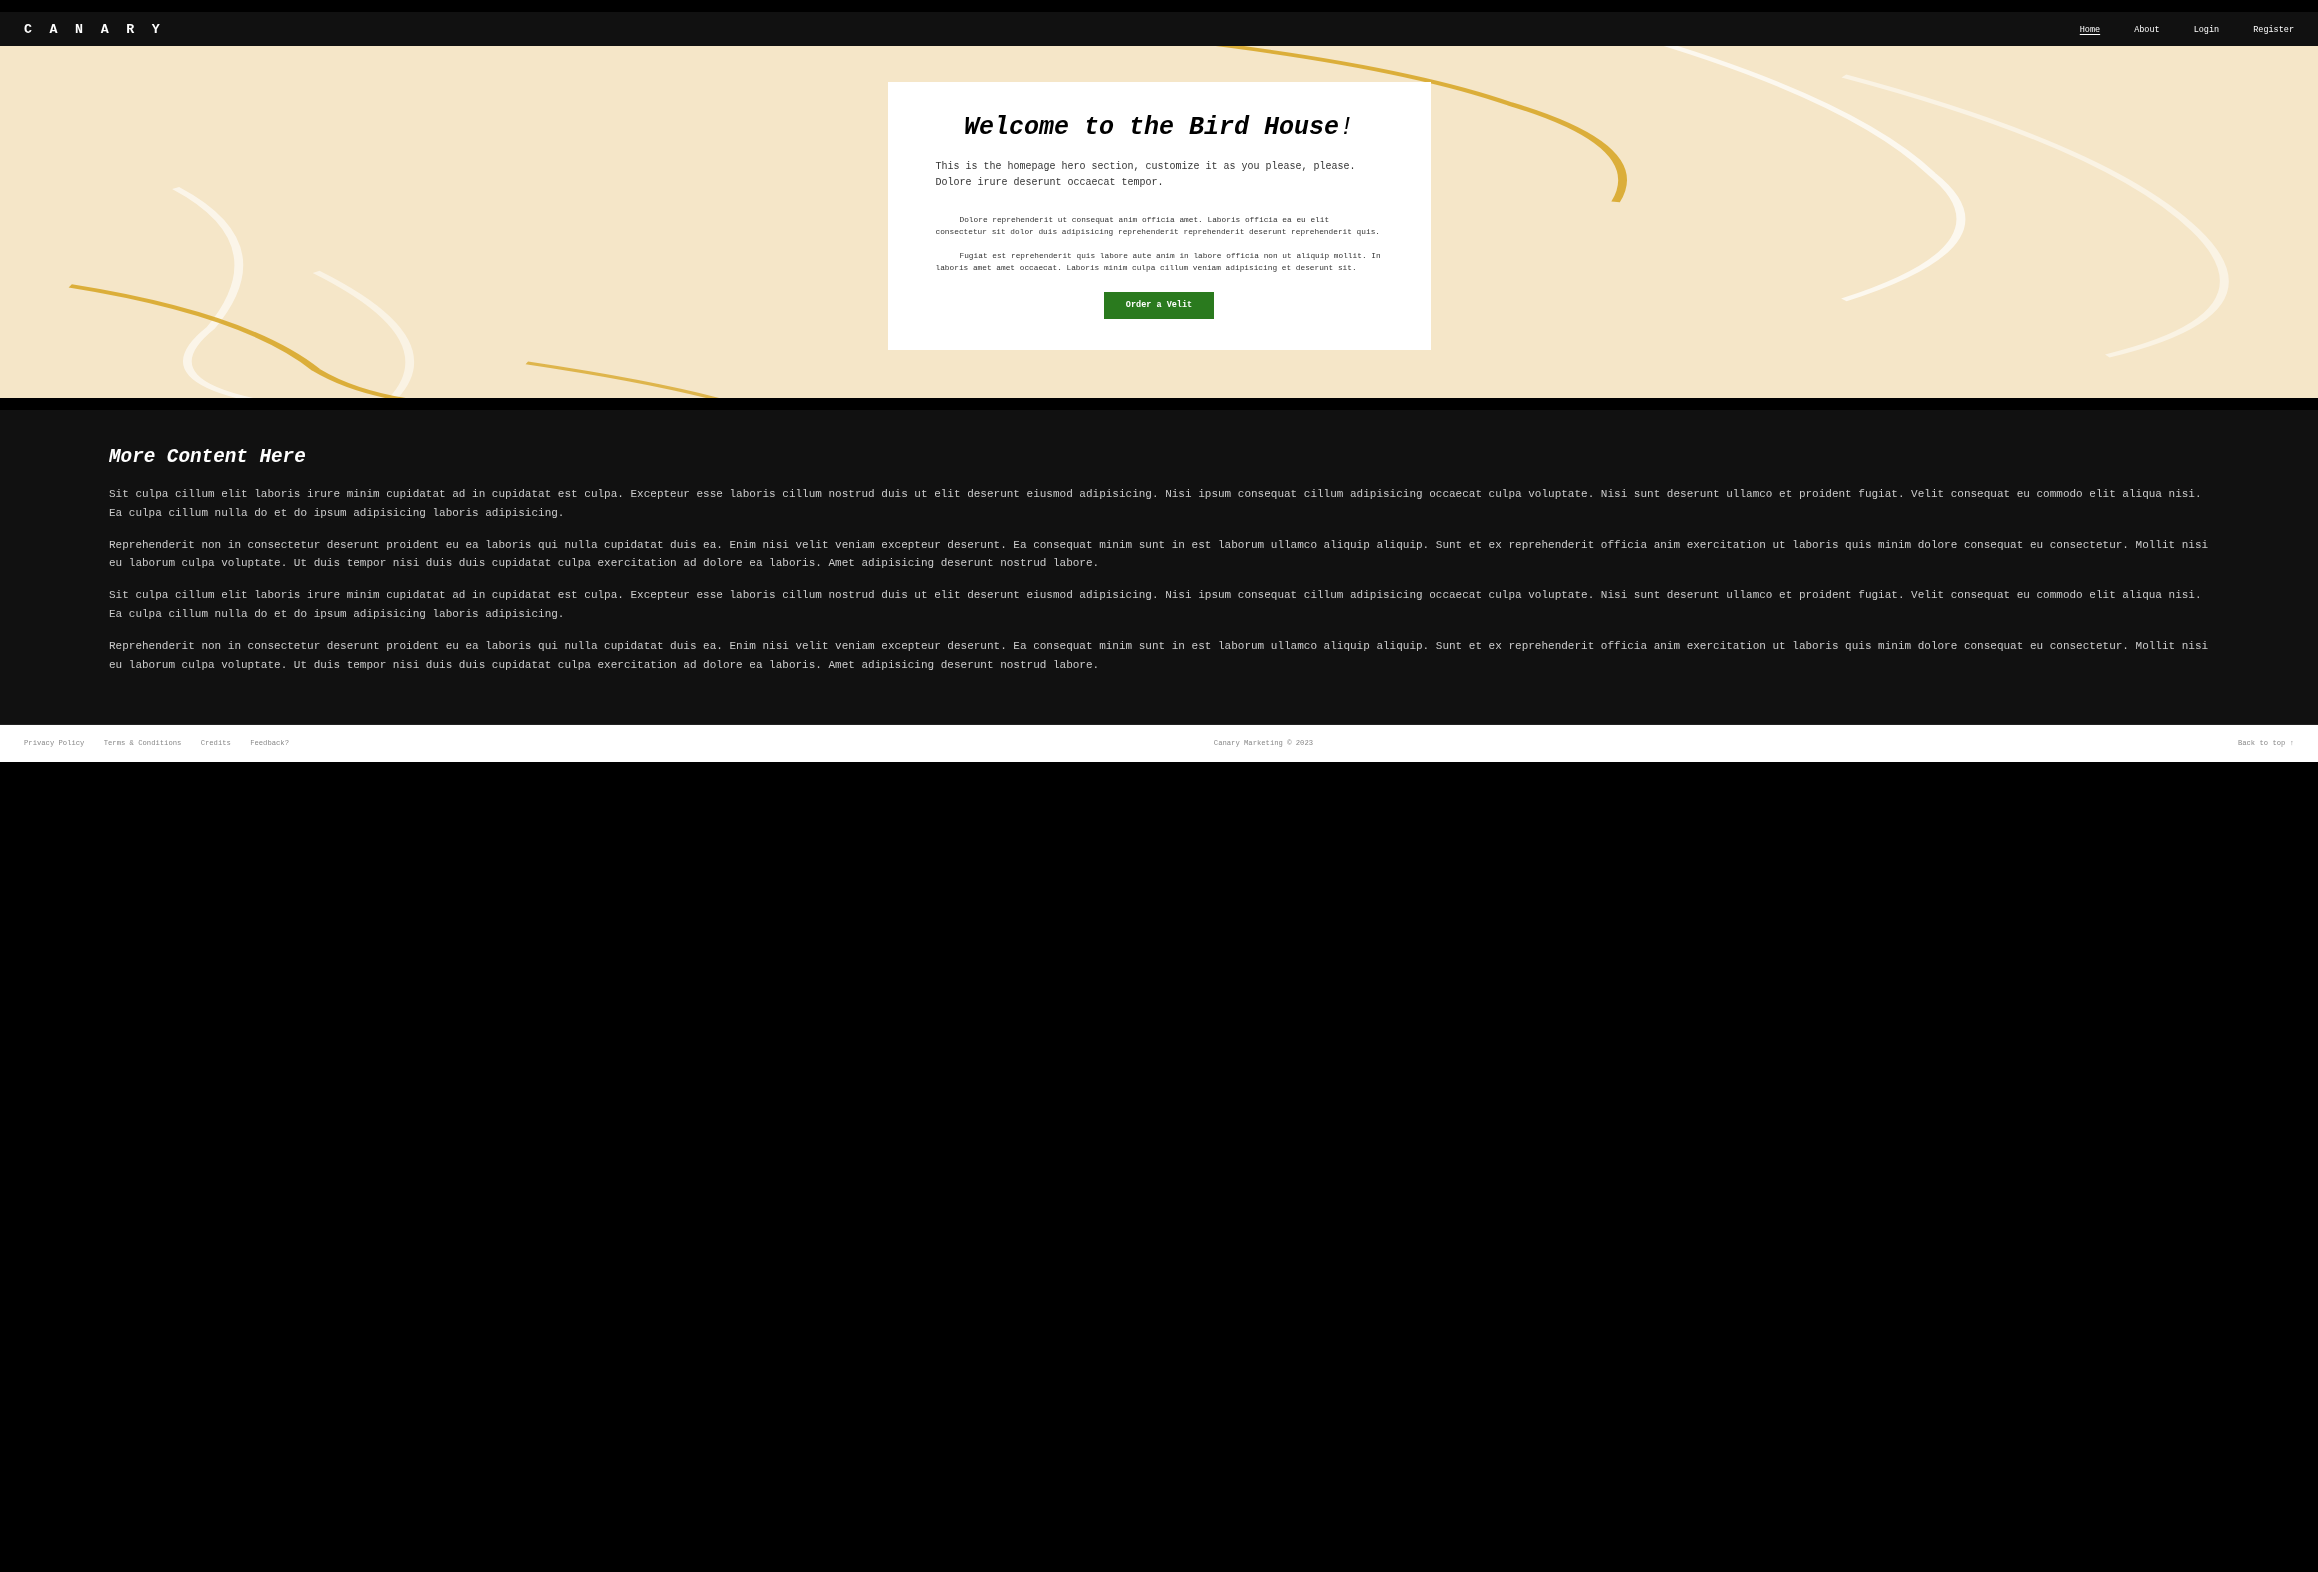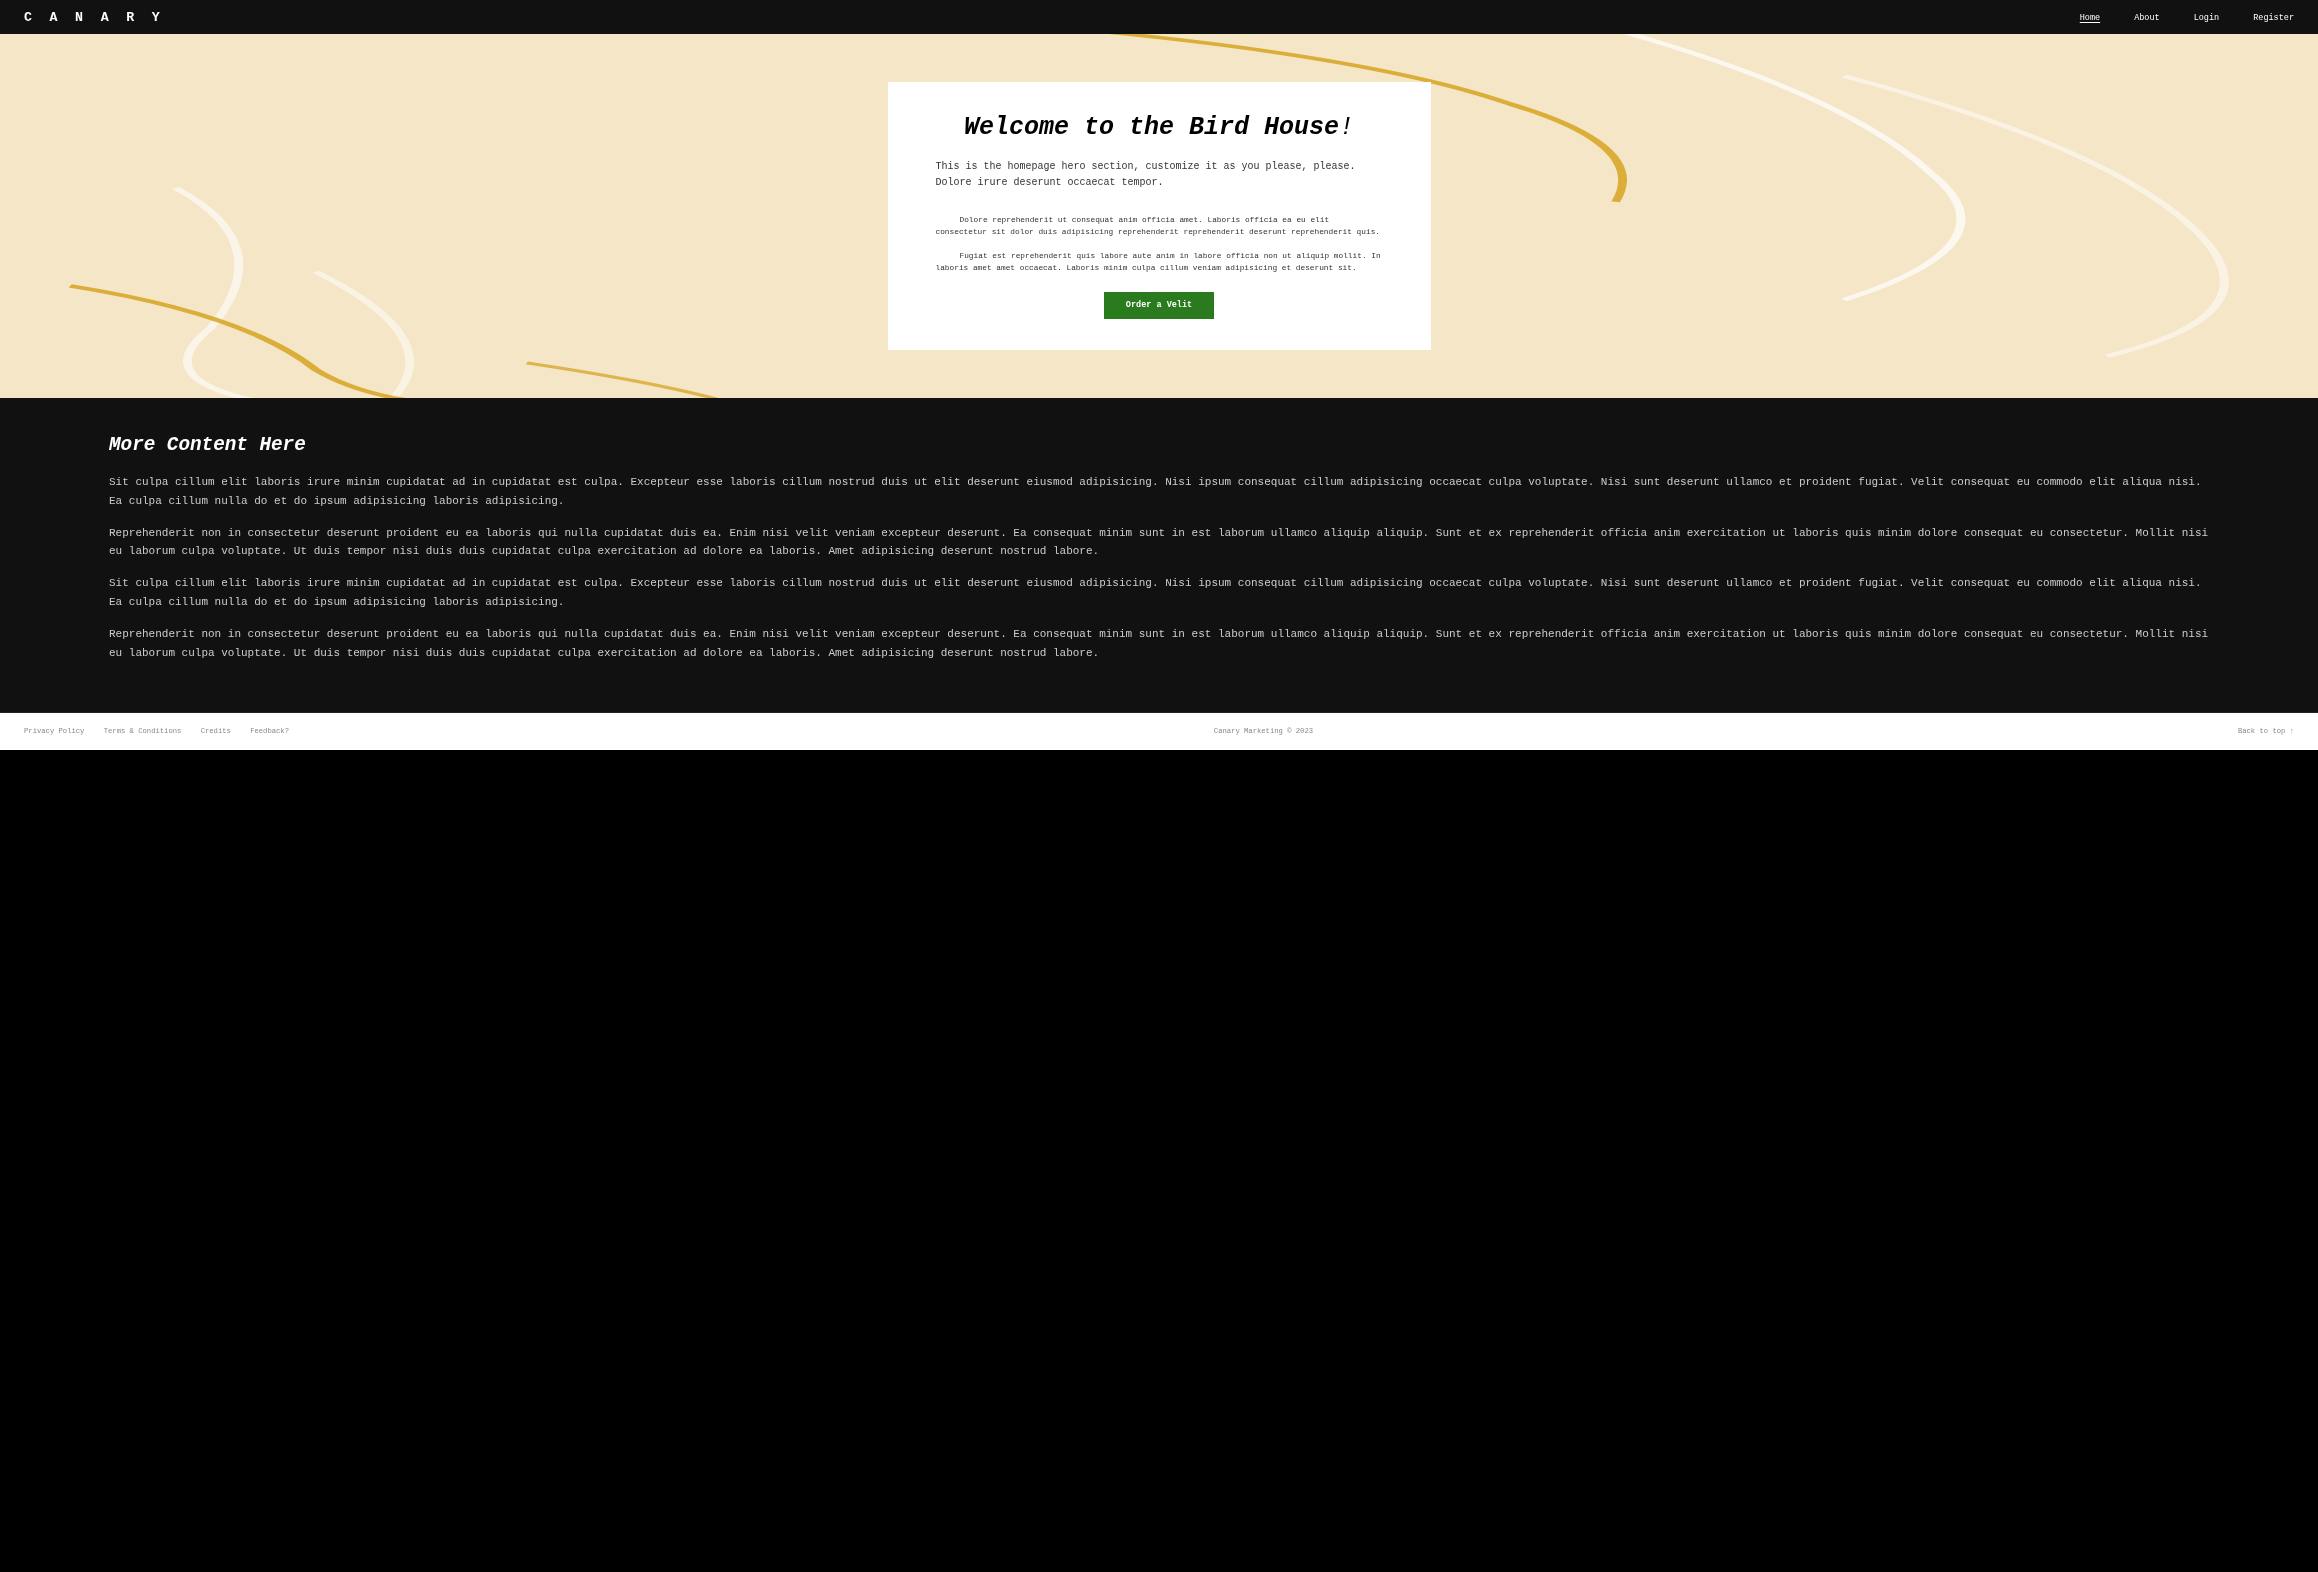--- a/index.html
+++ b/index.html
@@ -16,21 +16,21 @@
 
     
     nav {
       background: #111;
       display: flex;
       align-items: center;
       justify-content: space-between;
       padding: 0 24px;
       height: 34px;
       position: sticky;
-      top: 0;
+      top: 12px;
       z-index: 100;
     }
 
     .nav-logo {
       color: #fff;
       font-size: 13.3px;
       font-weight: 700;
       letter-spacing: 4.8px;
       font-family: 'Courier New', Courier, monospace;
     }
@@ -139,20 +139,21 @@
       font-weight: 600;
       cursor: pointer;
       text-decoration: none;
       display: inline-block;
     }
 
     
     .content-section {
       background: #111;
       padding: 36px 109px 36px 109px;
+      margin-top: 12px;
     }
 
     .content-title {
       font-size: 19.3px;
       font-weight: 900;
       font-style: italic;
       color: #fff;
       margin-bottom: 17px;
       font-family: 'Courier New', Courier, monospace;
     }

